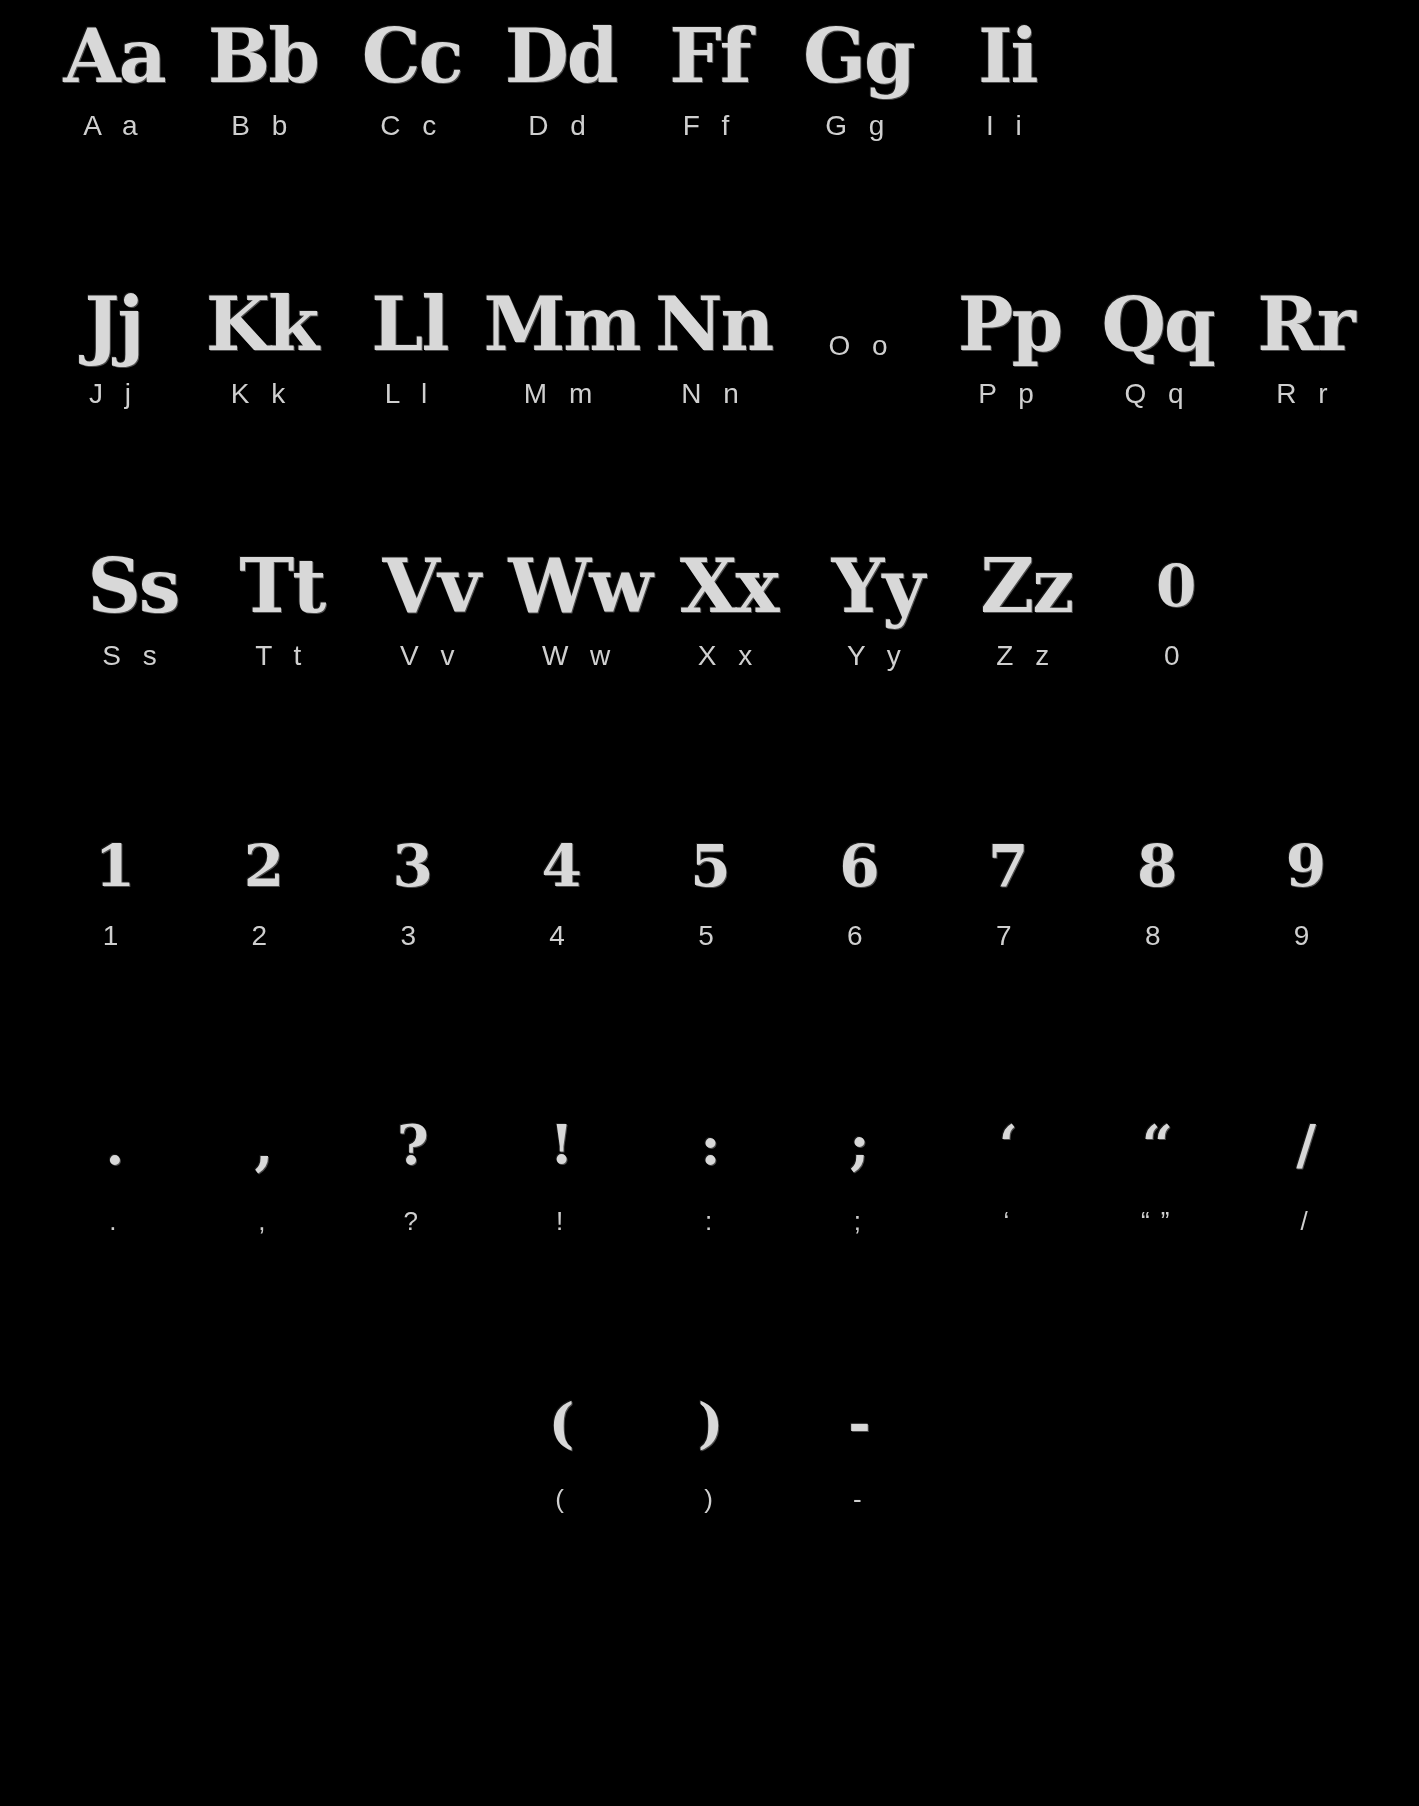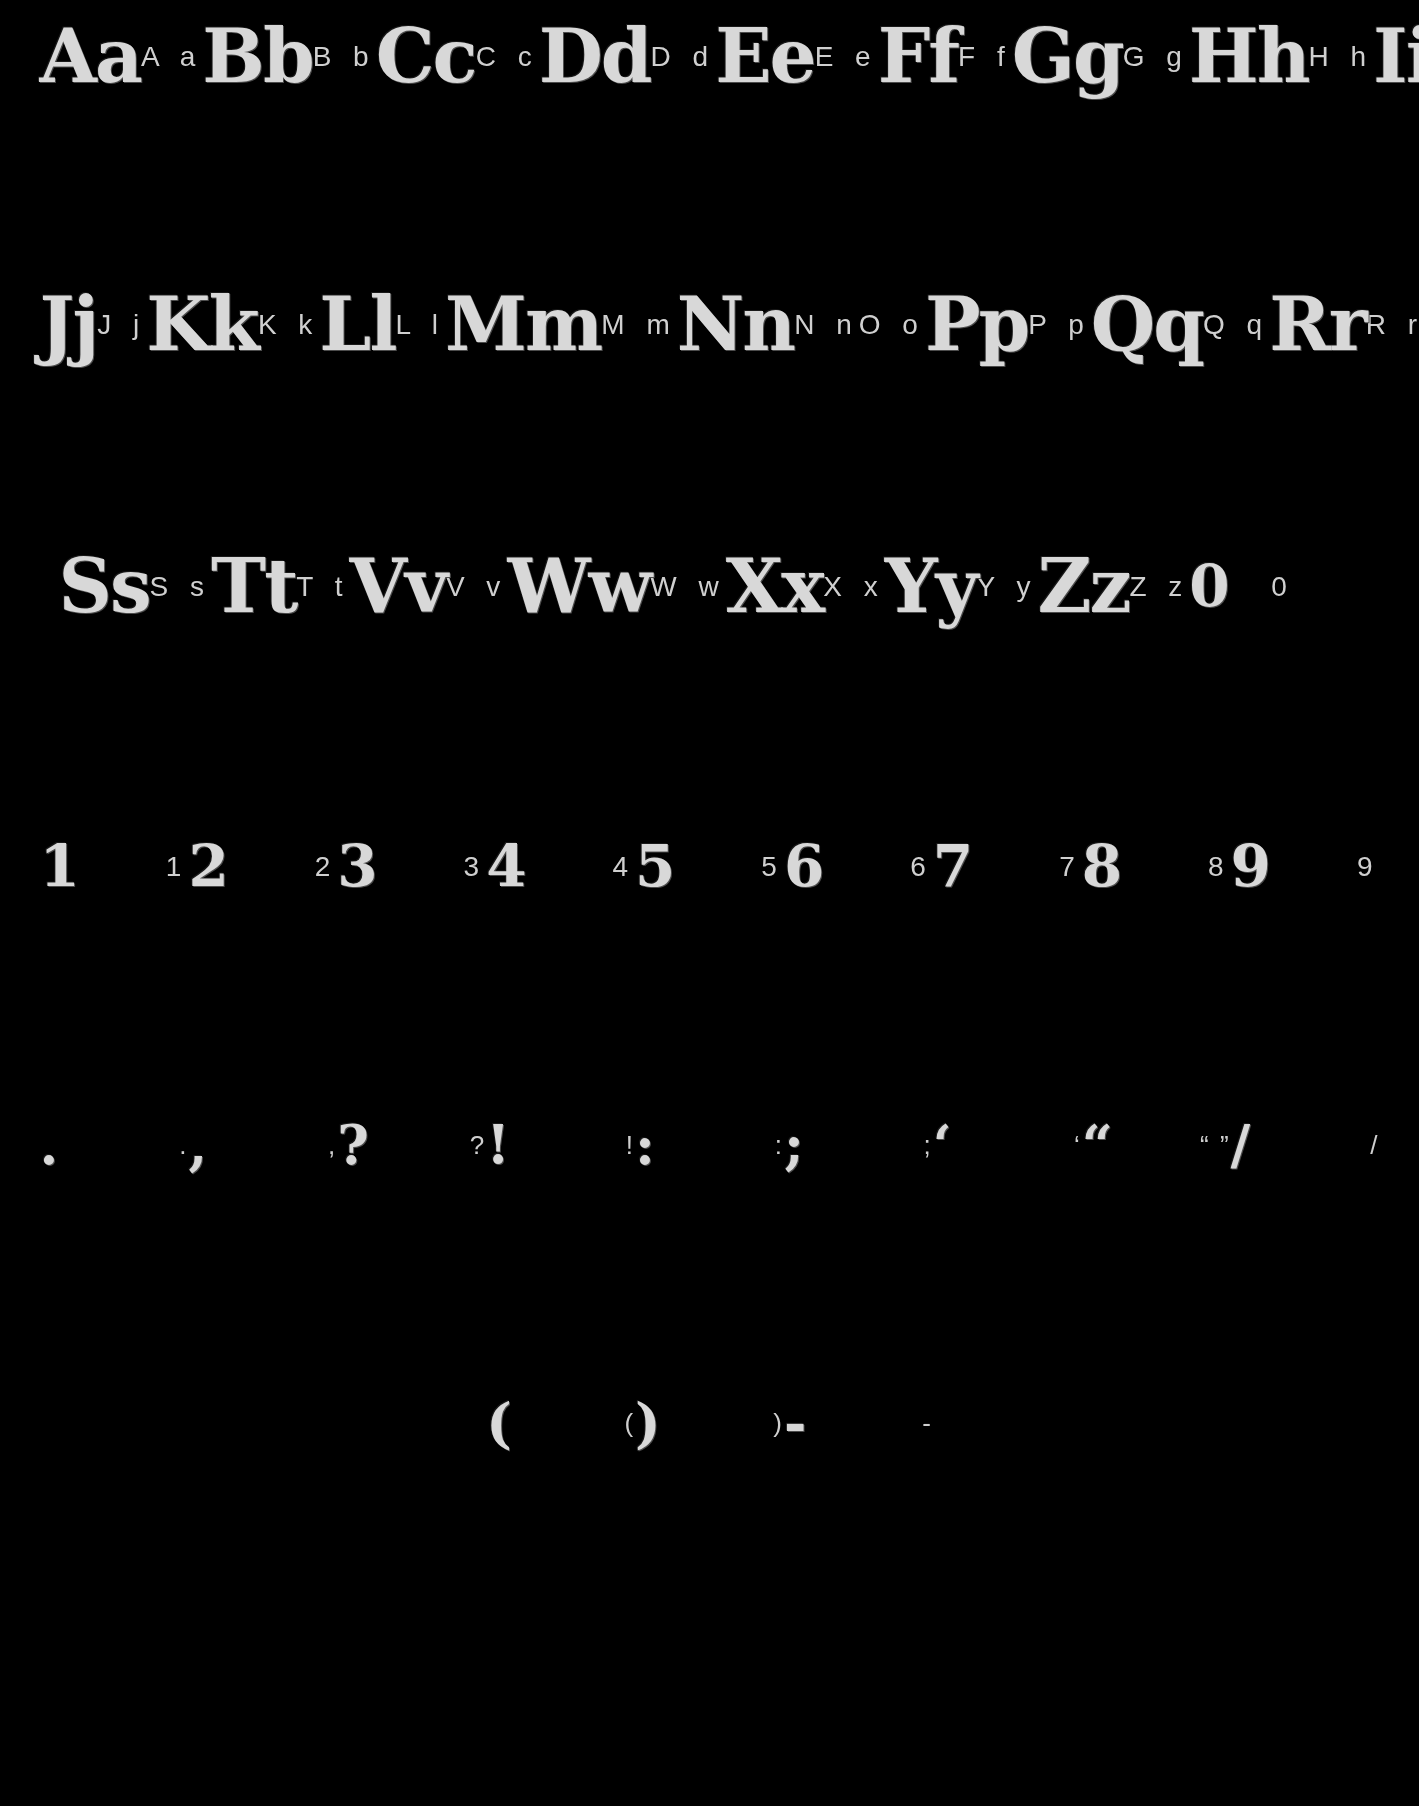--- a/index.html
+++ b/index.html
@@ -22,23 +22,23 @@
     padding: 0;
   }
   .row {
     display: grid;
     grid-template-columns: repeat(9, 1fr);
     width: 1340px;
     margin: 0 auto;
   }
   .cell {
     display: flex;
-    flex-direction: row;
+    flex-direction: column;
     align-items: center;
-    justify-content: space-between;
+    justify-content: center;
   }
   .glyph {
     font-family: "DejaVu Serif", serif;
     font-weight: bold;
     font-size: 74px;
     line-height: 1.0;
     color: #c9c9c9;
     text-shadow: 1px 1px 0 #555, -1px -1px 0 #2a2a2a;
     letter-spacing: -2px;
     height: 96px;
@@ -94,36 +94,28 @@
       </div>
       <div class="cell">
         <div class="glyph">Cc</div>
         <div class="label">C c</div>
       </div>
       <div class="cell">
         <div class="glyph">Dd</div>
         <div class="label">D d</div>
       </div>
       <div class="cell">
-        <div class="glyph">Ee</div>
-        <div class="label">E e</div>
-      </div>
-      <div class="cell">
         <div class="glyph">Ff</div>
         <div class="label">F f</div>
       </div>
       <div class="cell">
         <div class="glyph">Gg</div>
         <div class="label">G g</div>
       </div>
       <div class="cell">
-        <div class="glyph">Hh</div>
-        <div class="label">H h</div>
-      </div>
-      <div class="cell">
         <div class="glyph">Ii</div>
         <div class="label">I i</div>
       </div>
     </div>
   </div>
 
   <div class="band" id="band2">
     <div class="row">
       <div class="cell">
         <div class="glyph">Jj</div>

